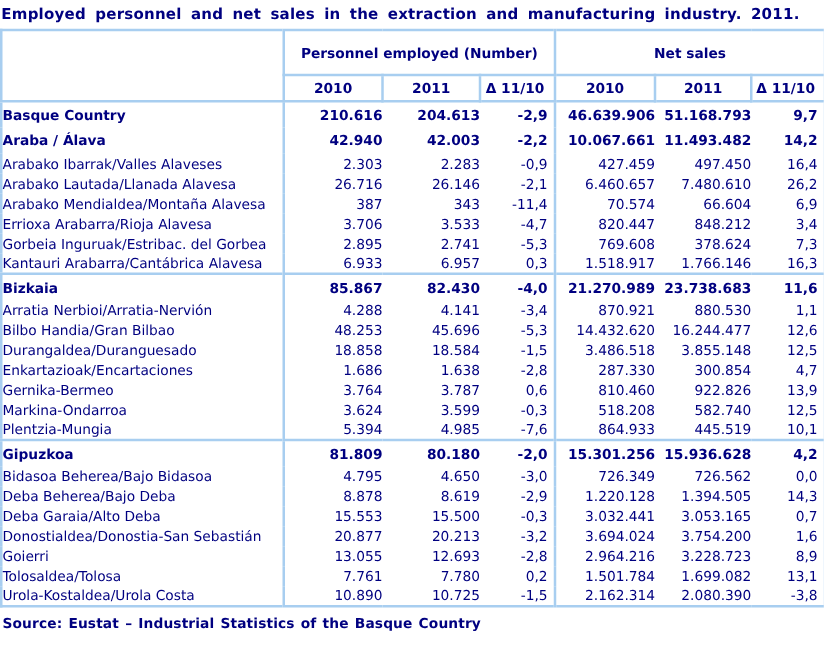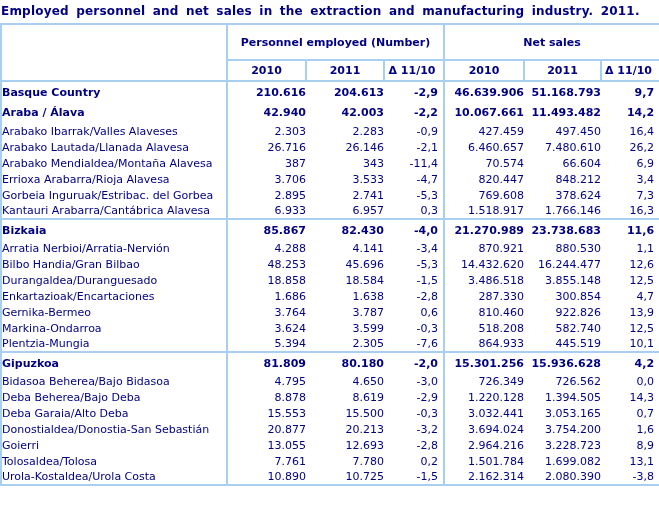--- a/index.html
+++ b/index.html
@@ -242,21 +242,21 @@
     <td class="num">3.624</td>
     <td class="num">3.599</td>
     <td class="num group-end">-0,3</td>
     <td class="num">518.208</td>
     <td class="num">582.740</td>
     <td class="num last">12,5</td>
   </tr>
         <tr class="data-row">
     <td class="lbl">Plentzia-Mungia</td>
     <td class="num">5.394</td>
-    <td class="num">2.305</td>
+    <td class="num">4.985</td>
     <td class="num group-end">-7,6</td>
     <td class="num">864.933</td>
     <td class="num">445.519</td>
     <td class="num last">10,1</td>
   </tr>
         <tr class="data-row bold-row section-start">
     <td class="lbl">Gipuzkoa</td>
     <td class="num">81.809</td>
     <td class="num">80.180</td>
     <td class="num group-end">-2,0</td>
@@ -323,14 +323,15 @@
     <td class="num">10.890</td>
     <td class="num">10.725</td>
     <td class="num group-end">-1,5</td>
     <td class="num">2.162.314</td>
     <td class="num">2.080.390</td>
     <td class="num last">-3,8</td>
   </tr>
       </tbody>
   </table>
 
+  <div class="source">Source: Eustat – Industrial Statistics of the Basque Country</div>
 
 </div>
 
 </body></html>

